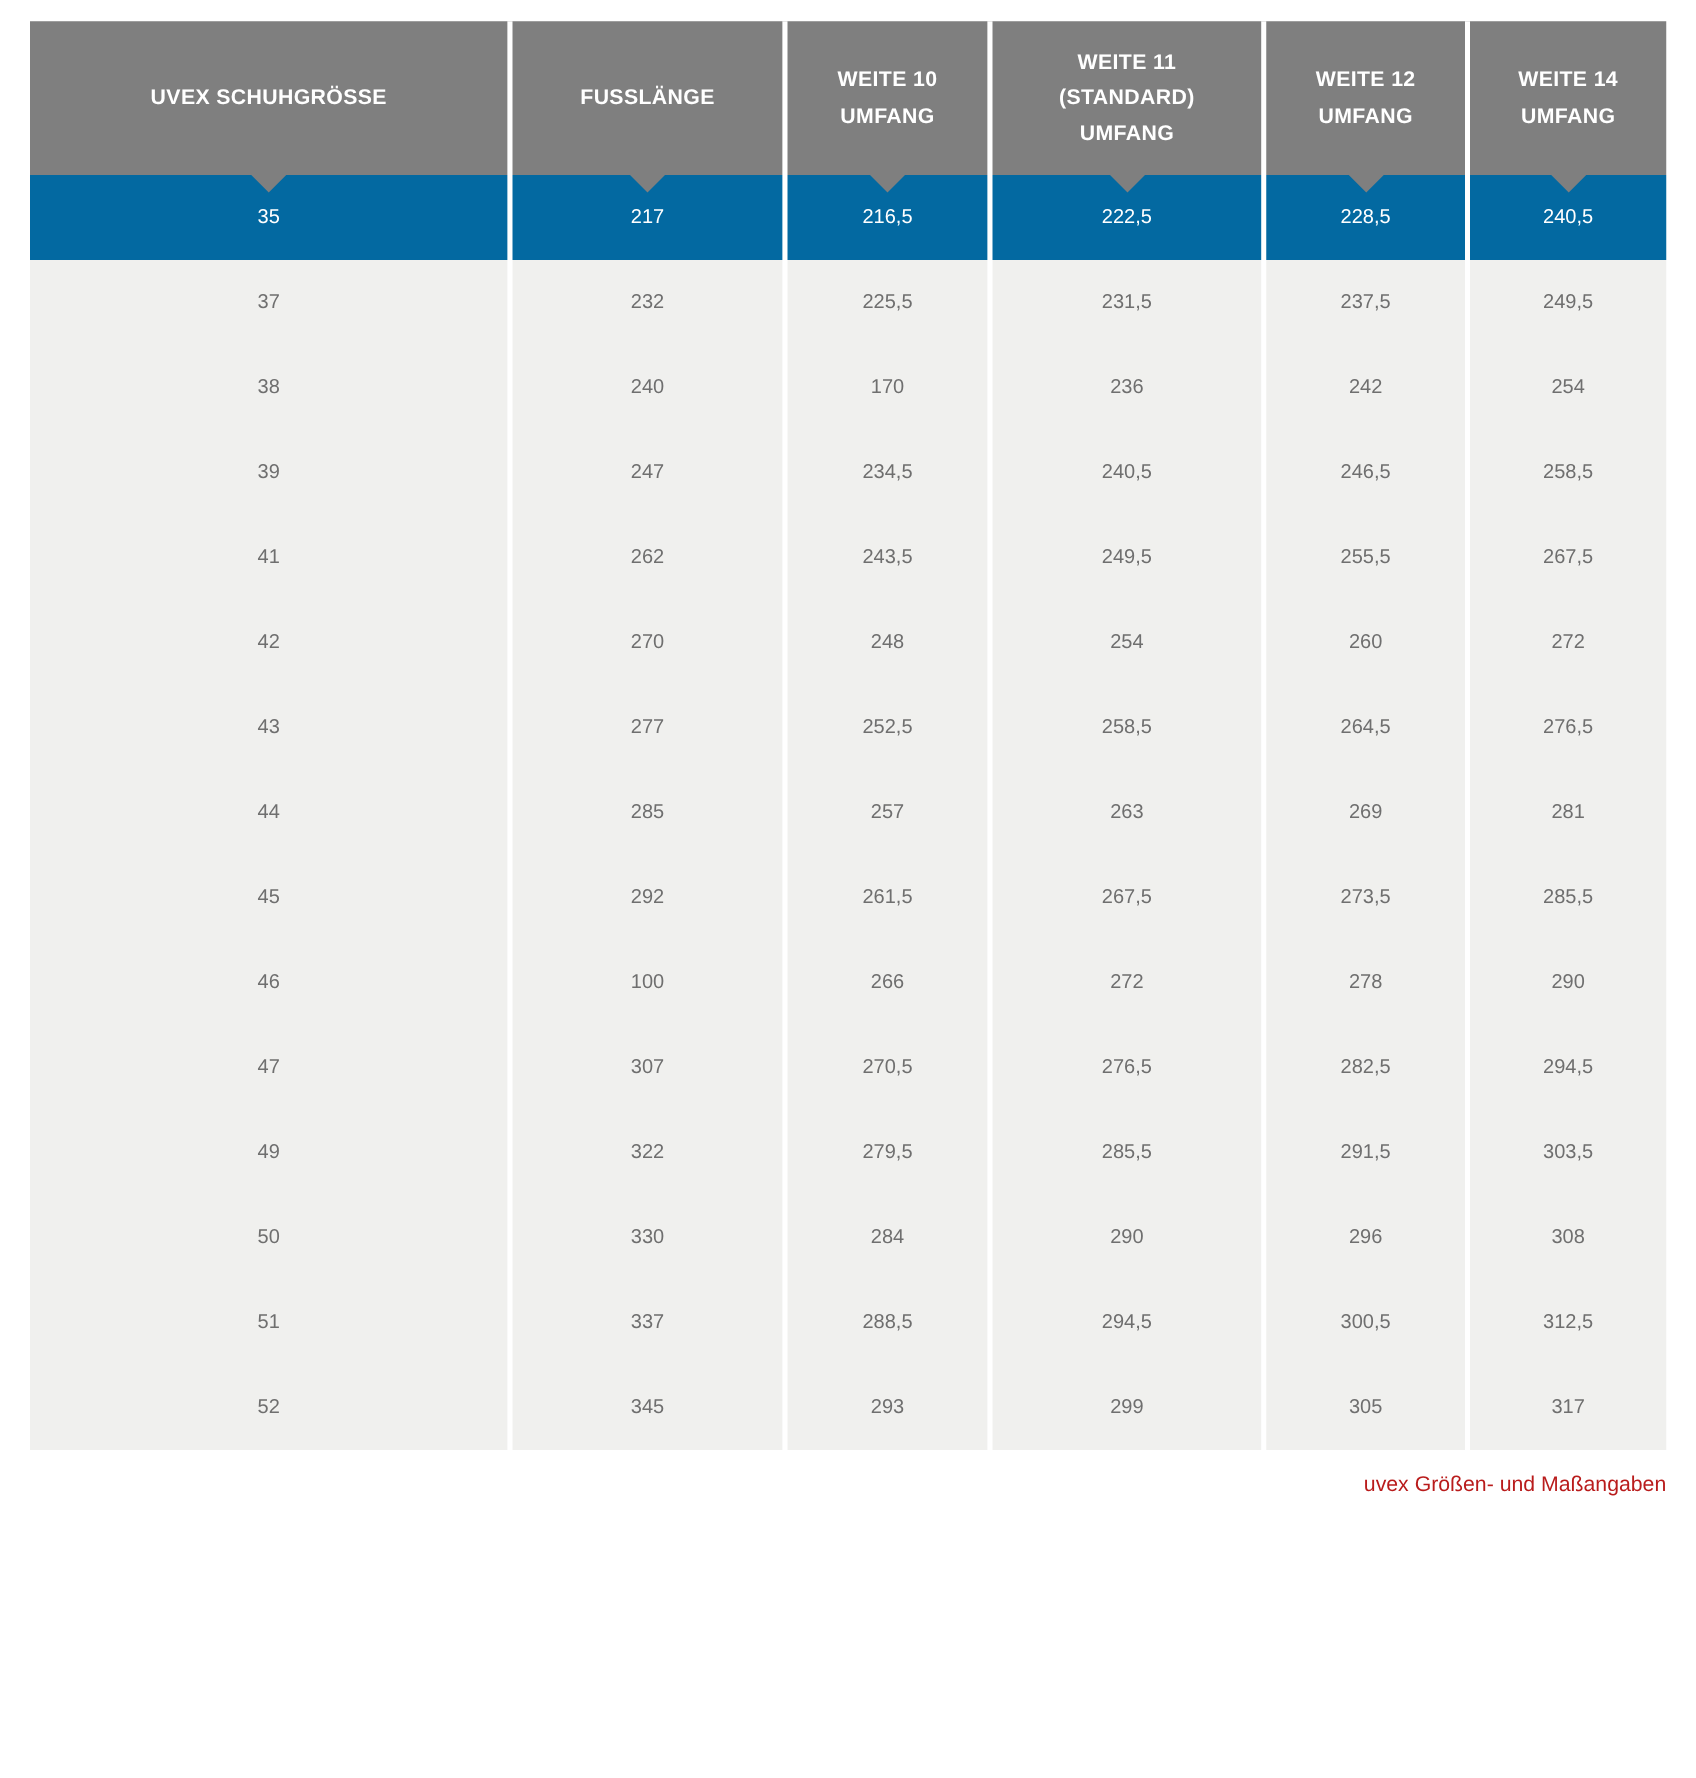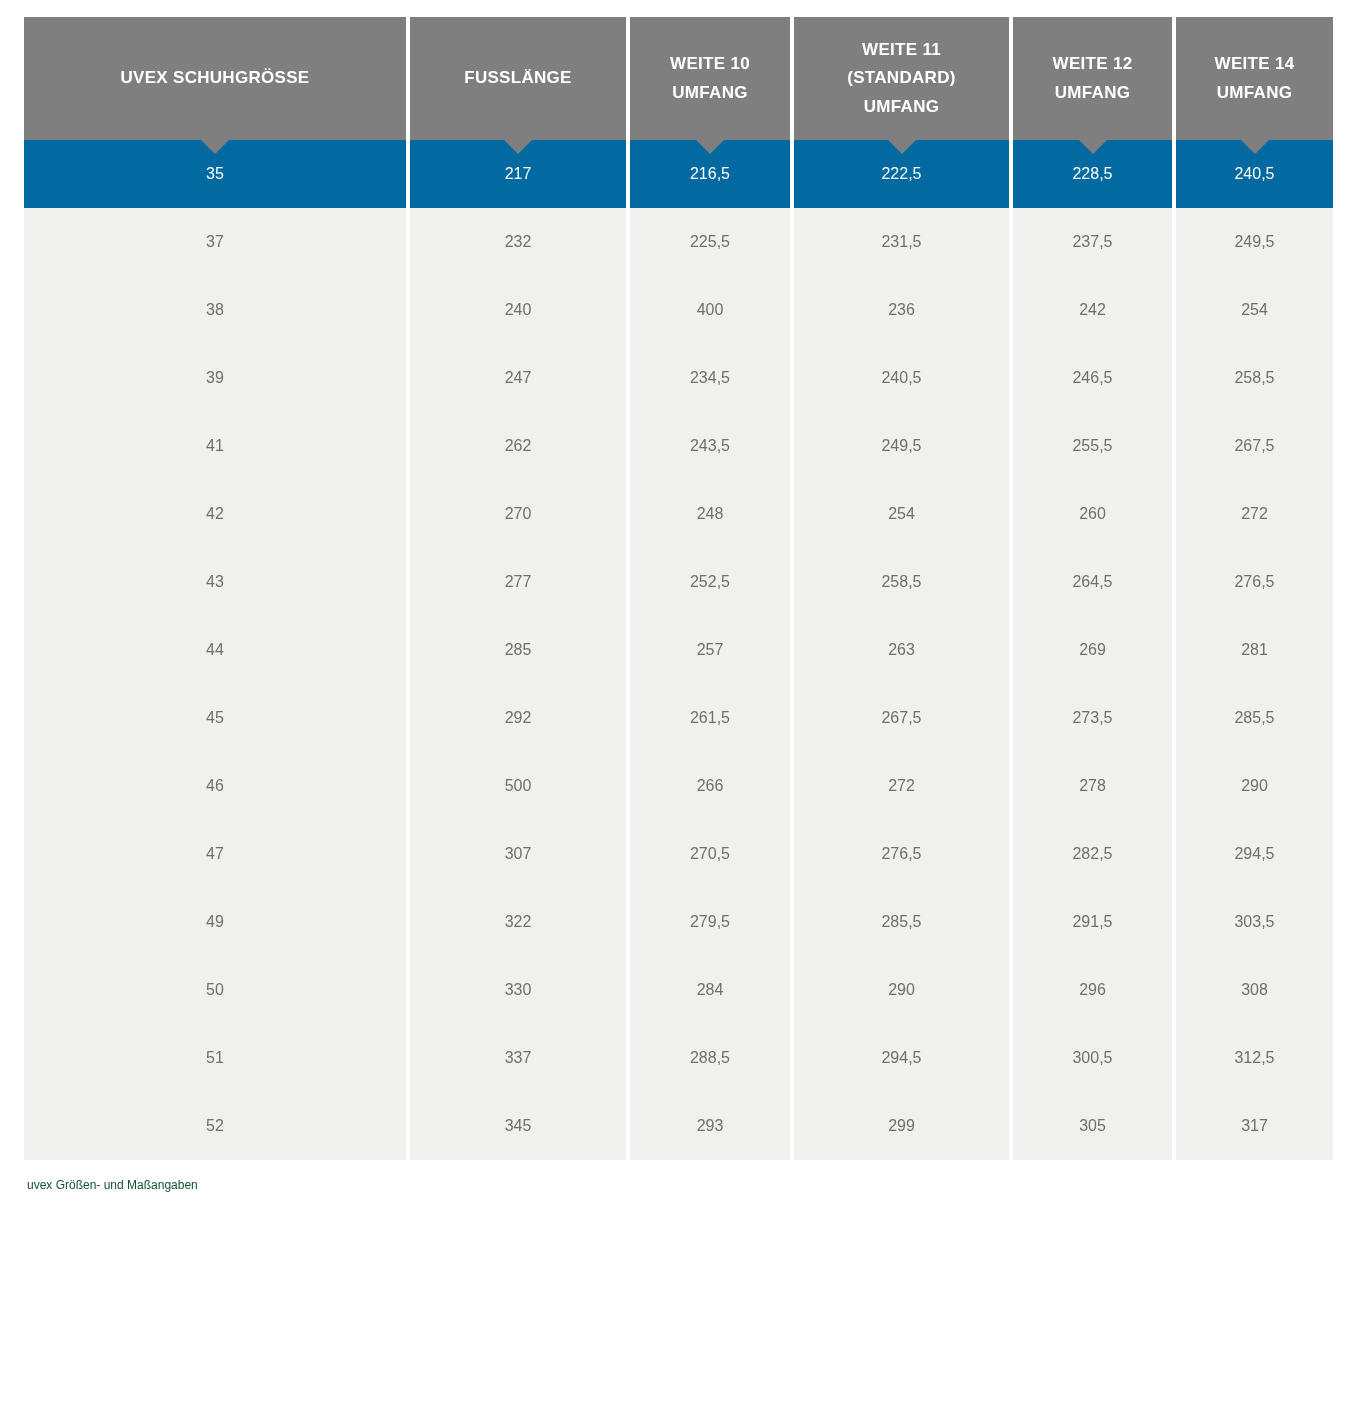--- a/index.html
+++ b/index.html
@@ -72,22 +72,23 @@
     background: #0369a1;
     color: #ffffff;
   }
   tr.body-row td {
     background: #f0f0ee;
     color: #6f6f6f;
   }
   .caption {
     margin-top: 18px;
     padding-left: 3px;
-    color: #14532d;
-    font-size: 12px;
+    color: #b91c1c;
+    font-size: 17px;
+    text-align: right;
   }
 </style>
 </head>
 <body>
 
 <div class="page">
   <table class="size-table">
     <colgroup>
       <col class="c1">
         <col class="c2">
@@ -142,21 +143,21 @@
     <td>37</td>
     <td>232</td>
     <td>225,5</td>
     <td>231,5</td>
     <td>237,5</td>
     <td>249,5</td>
   </tr>
         <tr class="body-row">
     <td>38</td>
     <td>240</td>
-    <td>400</td>
+    <td>170</td>
     <td>236</td>
     <td>242</td>
     <td>254</td>
   </tr>
         <tr class="body-row">
     <td>39</td>
     <td>247</td>
     <td>234,5</td>
     <td>240,5</td>
     <td>246,5</td>
@@ -197,21 +198,21 @@
         <tr class="body-row">
     <td>45</td>
     <td>292</td>
     <td>261,5</td>
     <td>267,5</td>
     <td>273,5</td>
     <td>285,5</td>
   </tr>
         <tr class="body-row">
     <td>46</td>
-    <td>500</td>
+    <td>100</td>
     <td>266</td>
     <td>272</td>
     <td>278</td>
     <td>290</td>
   </tr>
         <tr class="body-row">
     <td>47</td>
     <td>307</td>
     <td>270,5</td>
     <td>276,5</td>

